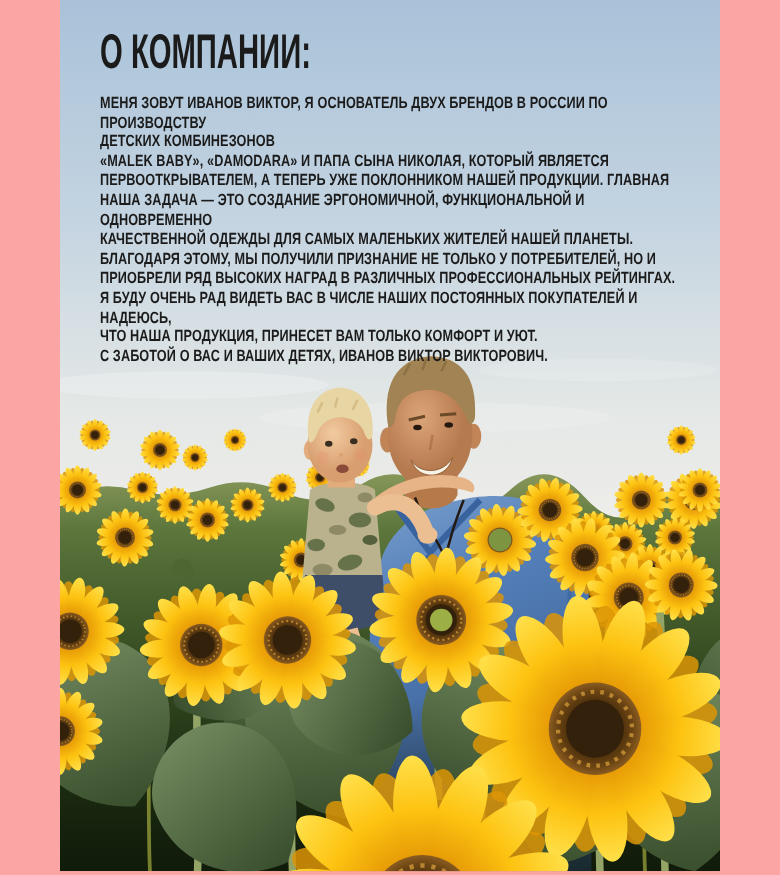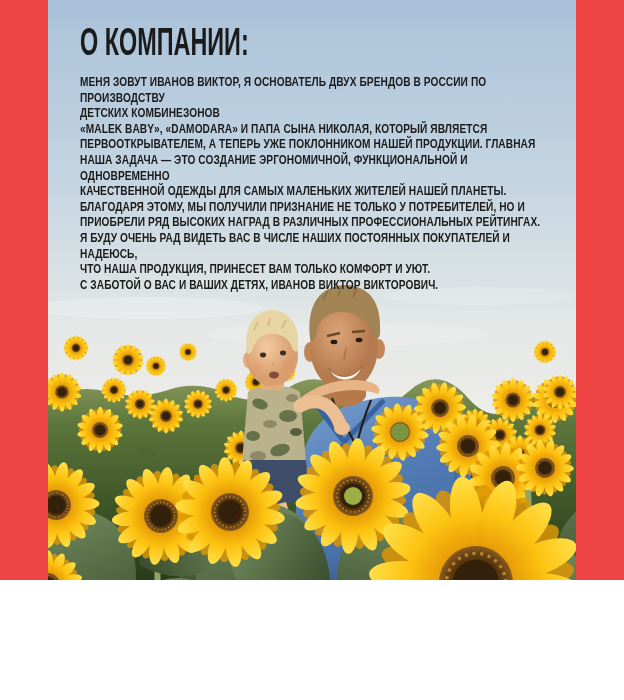--- a/index.html
+++ b/index.html
@@ -1,16 +1,16 @@
 <!DOCTYPE html>
 <html lang="ru"><head>
 <meta charset="utf-8">
 <style>
   html,body{margin:0;padding:0;background:#ffffff;}
-  .canvas{position:relative;width:624px;height:580px;background:#ef4444;overflow:hidden;
+  .canvas{position:relative;width:624px;height:700px;background:#fca5a5;overflow:hidden;
           font-family:"Liberation Sans","DejaVu Sans",sans-serif;}
   .photo{position:absolute;left:48px;top:0;width:528px;height:697px;overflow:hidden;}
   .photo svg{display:block;}
   .text-overlay{position:absolute;left:80px;top:22px;z-index:5;color:#1b1b1b;}
   .page-title{font-size:39px;font-weight:700;line-height:1.05;letter-spacing:0;
               transform:scaleX(.60);transform-origin:0 0;white-space:nowrap;}
   .page-body{position:absolute;left:0;top:52px;width:600px;font-size:13px;font-weight:700;
              line-height:15.6px;white-space:pre-line;transform:scaleX(.78);transform-origin:0 0;
              letter-spacing:.1px;}
 </style>

